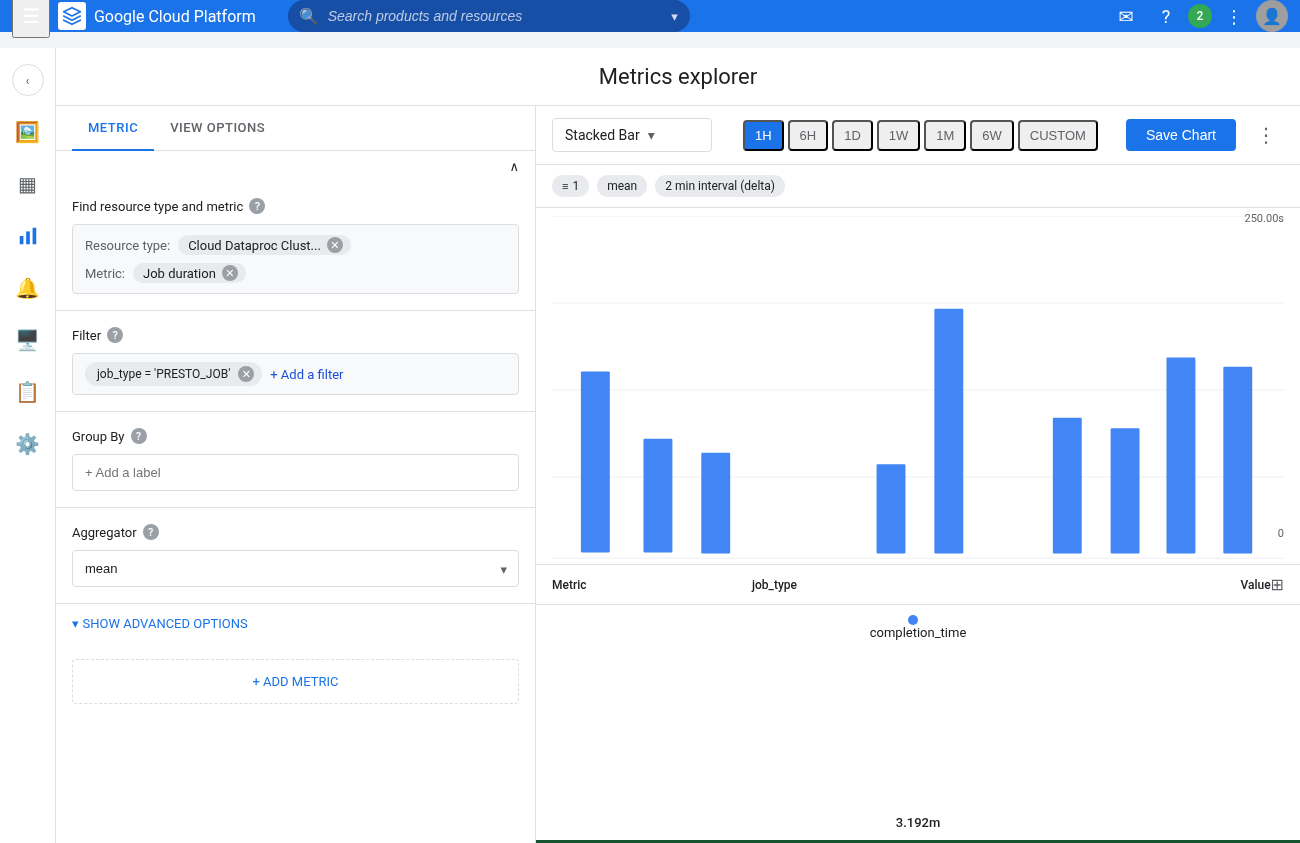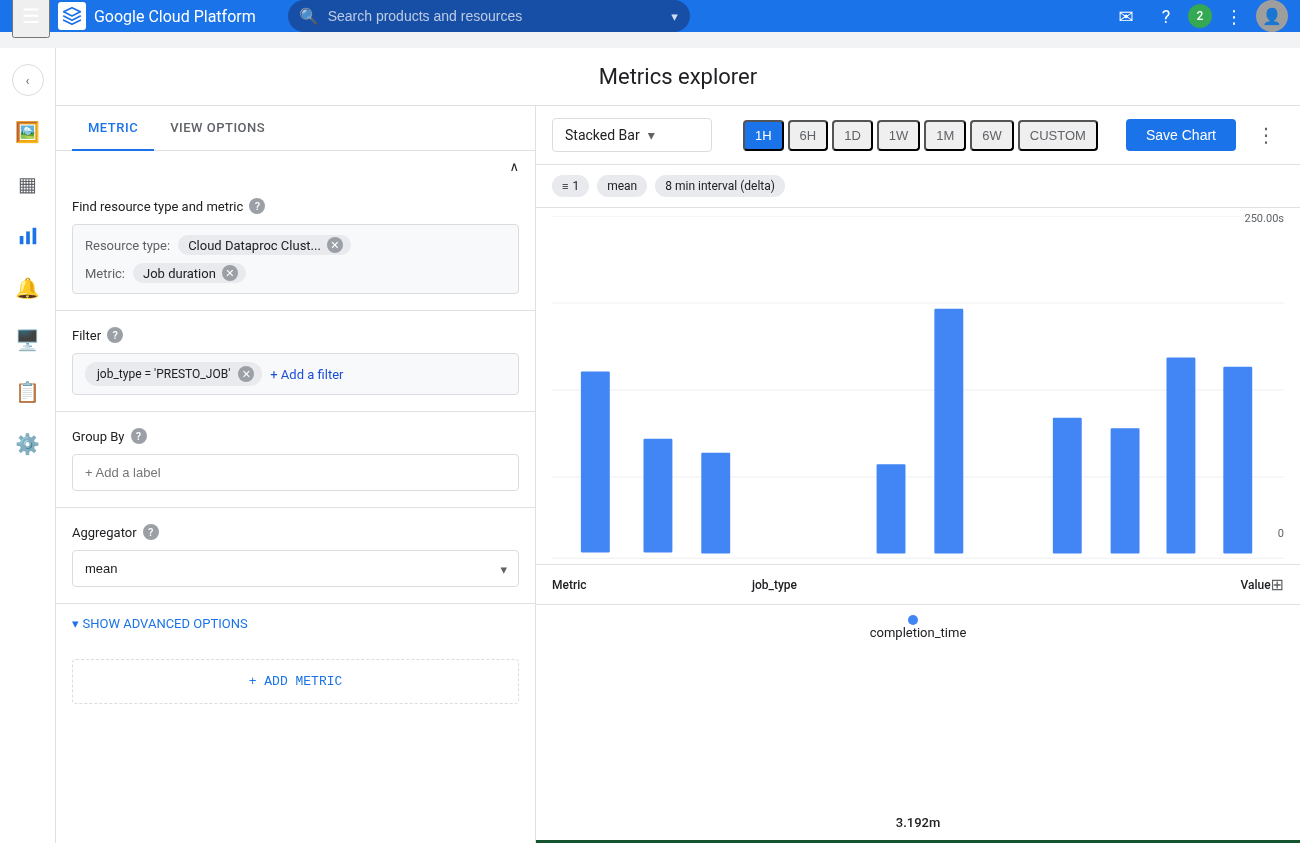--- a/index.html
+++ b/index.html
@@ -34,20 +34,21 @@
       padding: 0 12px;
       gap: 8px;
     }
     .nav-search input {
       background: transparent;
       border: none;
       outline: none;
       color: white;
       font-size: 14px;
       flex: 1;
+      font-style: italic;
     }
     .nav-search input::placeholder { color: rgba(255,255,255,0.7); }
     .nav-search-icon { color: rgba(255,255,255,0.8); font-size: 16px; }
     .nav-search-dropdown { color: rgba(255,255,255,0.8); margin-left: 4px; cursor: pointer; }
     .nav-spacer { flex: 1; }
     .nav-icons { display: flex; align-items: center; gap: 4px; }
     .nav-icon-btn {
       width: 36px; height: 36px;
       border-radius: 50%;
       display: flex; align-items: center; justify-content: center;
@@ -310,21 +311,20 @@
       border-radius: 4px;
       padding: 14px;
       text-align: center;
       color: #1a73e8;
       font-size: 13px;
       cursor: pointer;
       display: flex;
       align-items: center;
       justify-content: center;
       gap: 4px;
-      font-family: Liberation Mono, monospace;
     }
 
     
     .collapse-btn {
       padding: 8px 16px;
       display: flex;
       justify-content: flex-end;
       cursor: pointer;
     }
 
@@ -634,21 +634,21 @@
 
         <div class="filter-chips-row">
           <div class="small-chip">
             <span style="font-size:11px;">≡</span>
             <span>1</span>
           </div>
           <div class="small-chip">
             <span>mean</span>
           </div>
           <div class="small-chip">
-            <span>8 min interval (delta)</span>
+            <span>2 min interval (delta)</span>
           </div>
         </div>
 
         <div class="chart-area" style="height: 340px;">
           <span class="chart-y-label">250.00s</span>
           <svg width="100%" height="100%" viewBox="0 0 760 300" preserveAspectRatio="none">
 
             <line x1="0" y1="0" x2="760" y2="0" stroke="#e0e0e0" stroke-width="0.5"></line>
             <line x1="0" y1="75" x2="760" y2="75" stroke="#e0e0e0" stroke-width="0.5"></line>
             <line x1="0" y1="150" x2="760" y2="150" stroke="#e0e0e0" stroke-width="0.5"></line>

